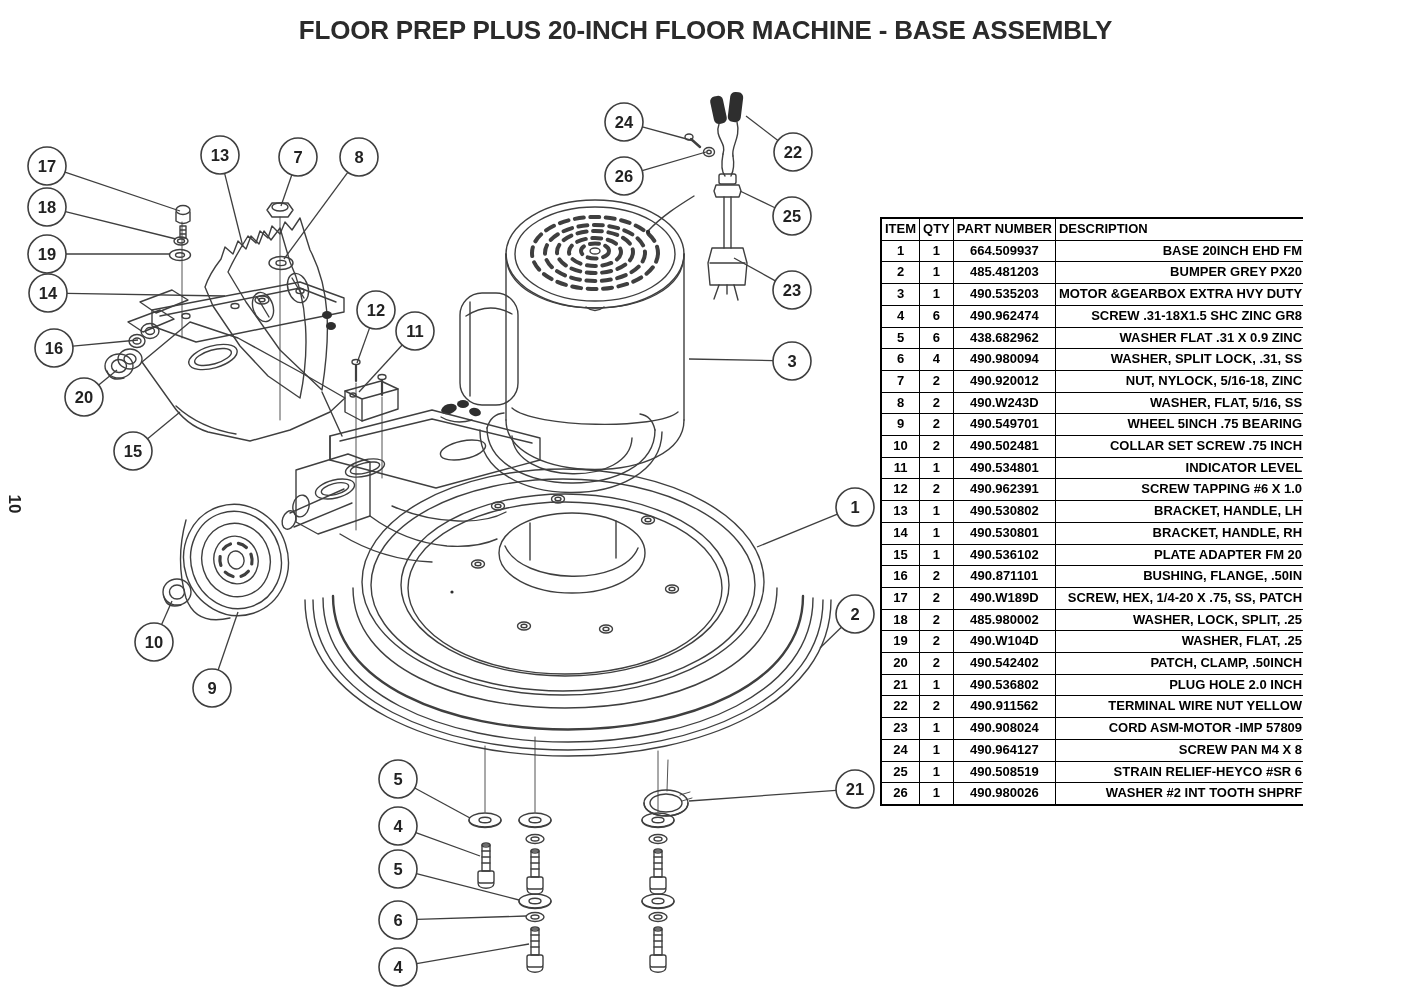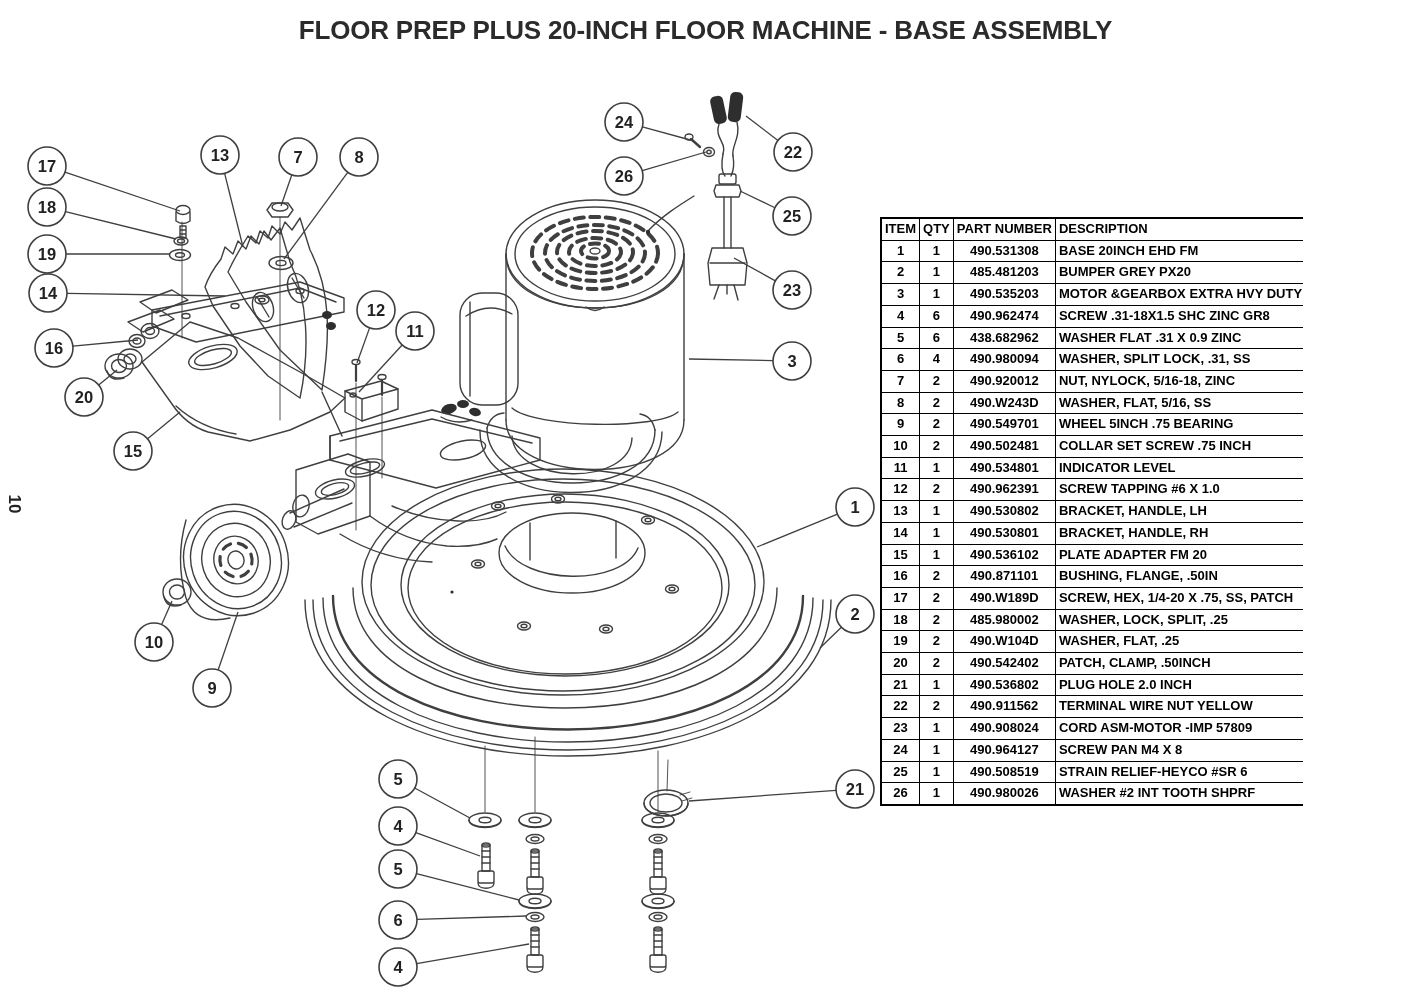--- a/index.html
+++ b/index.html
@@ -21,21 +21,21 @@
   #callouts circle { fill:#ffffff; stroke:#3f3f3f; stroke-width:1.6; }
   #callouts text { fill:#222222; font-size:16.5px; font-weight:bold; text-anchor:middle;
                    font-family:"Liberation Sans", sans-serif; }
 
   table.parts { position:absolute; left:880px; top:187px; border-collapse:collapse;
                 table-layout:fixed; border:2.5px solid #000;margin-top:30px; }
   table.parts th, table.parts td { border:1.5px solid #000; font-size:13px; font-weight:bold;
                 color:#000; padding:0 3px; line-height:20.7px; white-space:nowrap; overflow:hidden; }
   table.parts th { text-align:left; }
   table.parts td.c0, table.parts td.c1, table.parts td.c2 { text-align:center; }
-  table.parts td.c3 { text-align:left; }
+  table.parts td.c3 { text-align:right; }
 </style>
 </head>
 <body>
 
 <div class="sheet">
 
   <div class="title">FLOOR PREP PLUS 20-INCH FLOOR MACHINE - BASE ASSEMBLY</div>
   <div class="pagenum">10</div>
 
   <svg class="art" width="1411" height="994" viewBox="0 0 1411 994">
@@ -400,21 +400,21 @@
         <th>ITEM</th>
         <th>QTY</th>
         <th>PART NUMBER</th>
         <th>DESCRIPTION</th>
       </tr>
     </thead>
     <tbody>
         <tr>
           <td class="c0">1</td>
           <td class="c1">1</td>
-          <td class="c2">490.531308</td>
+          <td class="c2">664.509937</td>
           <td class="c3">BASE 20INCH EHD FM</td>
         </tr>
         <tr>
           <td class="c0">2</td>
           <td class="c1">1</td>
           <td class="c2">485.481203</td>
           <td class="c3">BUMPER GREY PX20</td>
         </tr>
         <tr>
           <td class="c0">3</td>

